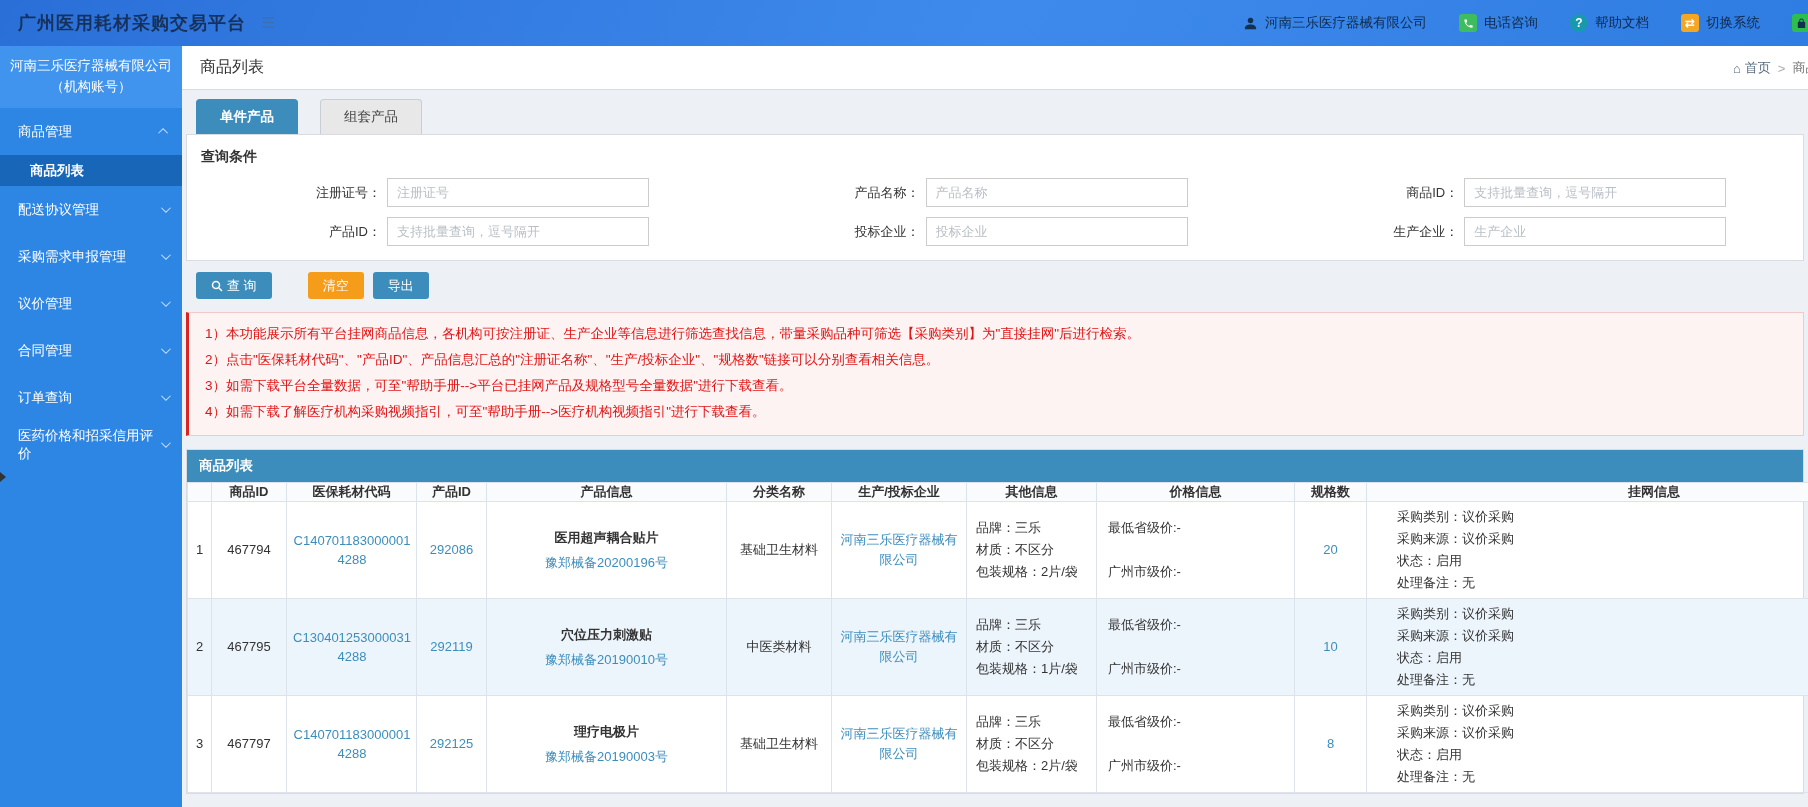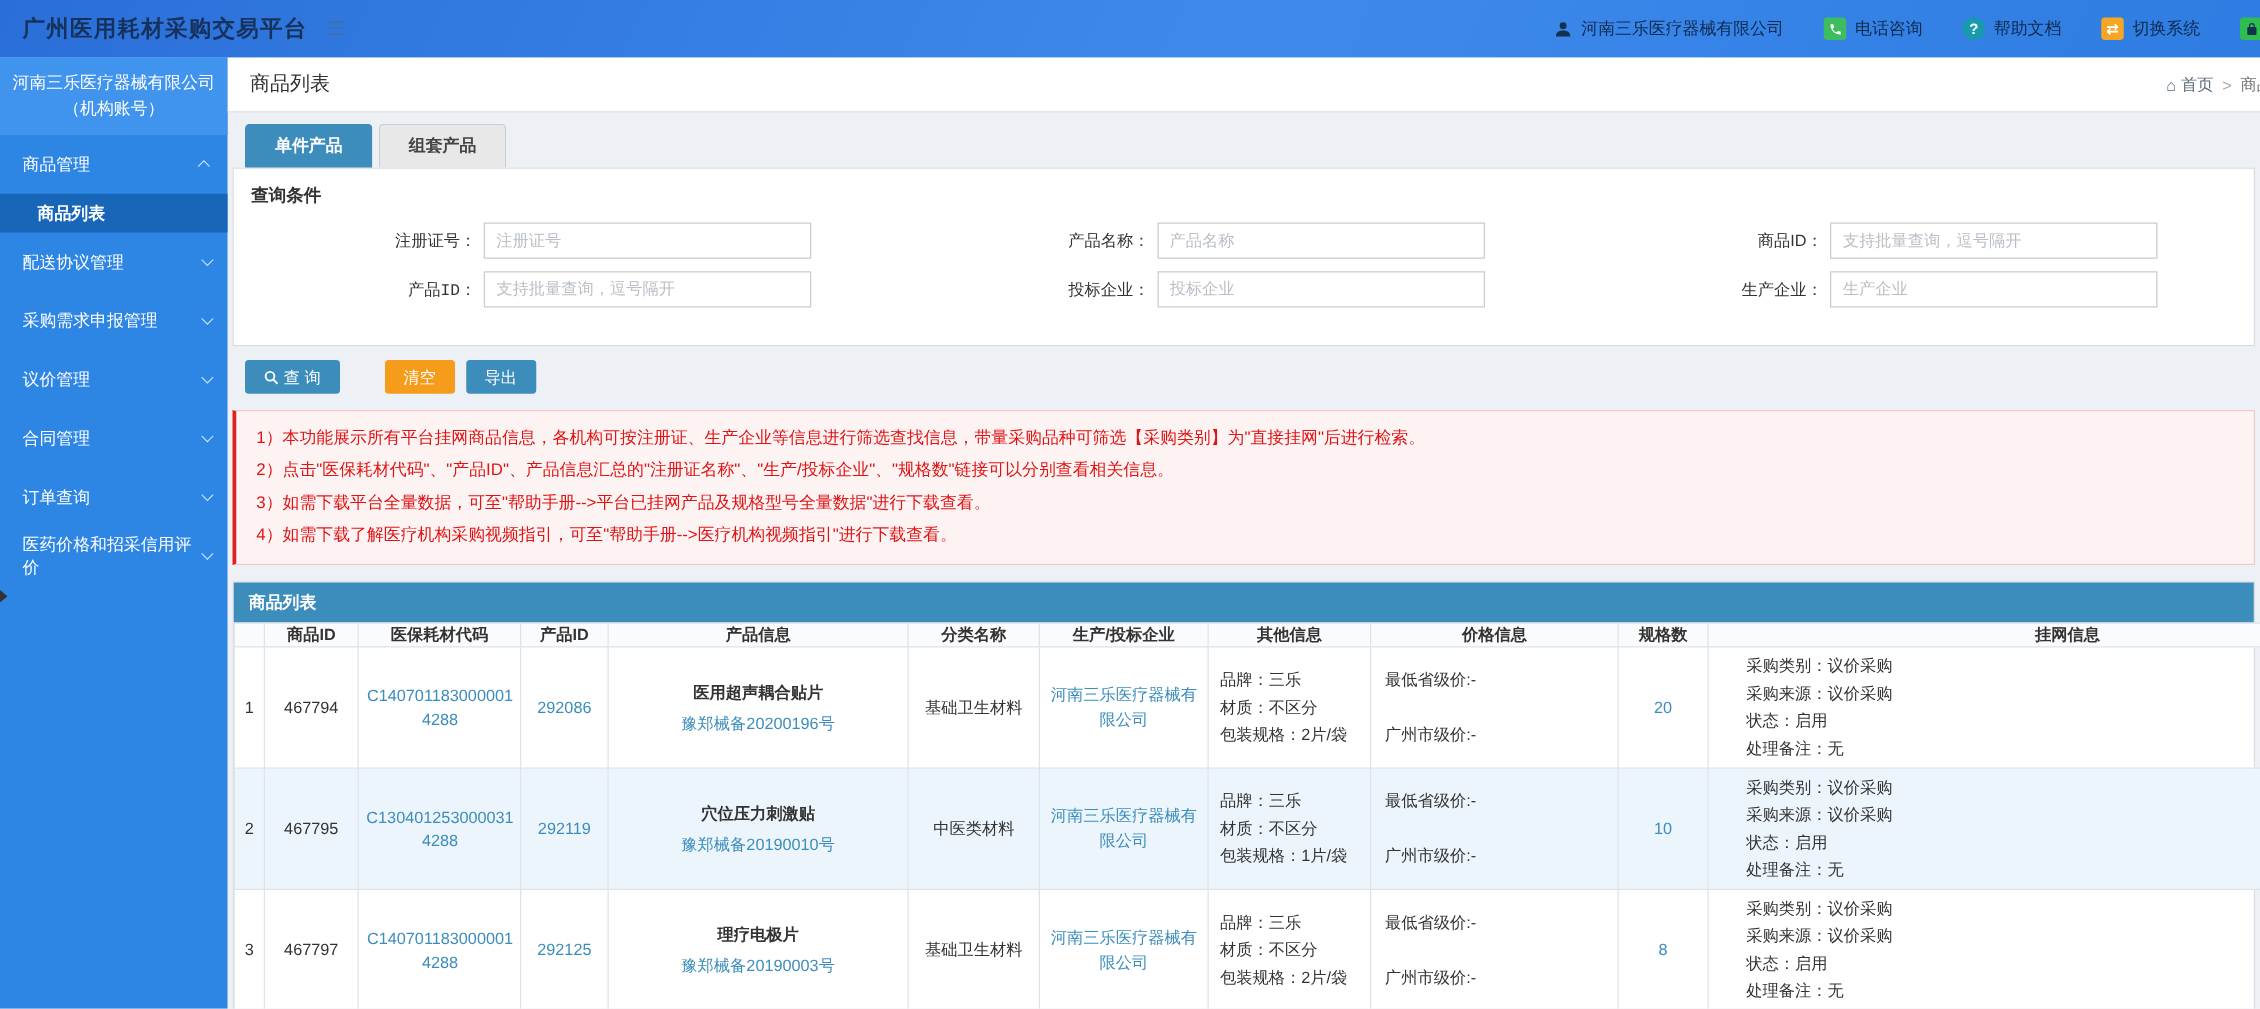--- a/index.html
+++ b/index.html
@@ -32,28 +32,28 @@
 
   
   .main { flex:1; display:flex; flex-direction:column; background:#edf0f4; overflow:hidden; }
   .page-bar { background:#fff; height:44px; border-bottom:1px solid #d8dce2; display:flex; align-items:center; padding:0 18px; position:relative; flex:0 0 auto; }
   .page-title { font-size:16px; color:#333; }
   .crumbs { position:absolute; left:1551px; top:0; height:44px; display:flex; align-items:center; gap:7px; color:#777; font-size:13px; white-space:nowrap; }
   .crumb-home { color:#5a6b7d; display:flex; align-items:center; gap:4px; cursor:pointer; }
   .crumb-sep { color:#aaa; }
 
   .content { flex:1; padding:9px 4px 0 4px; overflow:hidden; }
-  .tabs { display:flex; gap:5px; padding-left:10px;align-items:center; }
-  .tab { padding:8px 23px; font-size:13.5px; border:1px solid #c9ced4; border-bottom:none; border-radius:4px 4px 0 0; background:#e8e8e8; color:#444; cursor:pointer;font-weight:bold; }
+  .tabs { display:flex; gap:22px; padding-left:10px;align-items:center; }
+  .tab { padding:8px 23px; font-size:13.5px; border:1px solid #c9ced4; border-bottom:none; border-radius:4px 4px 0 0; background:#e8e8e8; color:#444; cursor:pointer; }
   .tab.active { background:#3c8dbc; border-color:#3c8dbc; color:#fff; font-weight:bold; }
 
   .qpanel { background:#fff; border:1px solid #d8dce2; padding:9px 0 14px; }
   .qtitle { font-weight:bold; font-size:14px; color:#333; padding:4px 14px 12px; }
   .qrow { display:flex; margin-bottom:10px; }
-  .qrow:last-child { margin-bottom:16px;font-family:Liberation Mono, monospace; }
+  .qrow:last-child { margin-bottom:0; }
   .qfield { width:33.33%; display:flex; align-items:center; }
   .qfield label { flex:0 0 200px; text-align:right; padding-right:6px; color:#333; font-size:13px; }
   .qfield input { width:262px; height:29px; border:1px solid #ccc; padding:0 9px; font-size:13px; color:#a21caf; font-family:inherit; }
   .qfield input::placeholder { color:#b8bfc6; }
 
   .btnrow { display:flex; gap:9px; margin:11px 10px 13px; }
   .btn { height:27px; padding:0 15px; border:none; border-radius:3px; color:#fff; font-size:13px; display:inline-flex; align-items:center; gap:4px; cursor:pointer; font-family:inherit; }
   .btn-blue { background:#3c8dbc; } .btn-orange { background:#f59c1a;margin-left:27px; }
 
   .tips { background:#fdf3f3; border:1px solid #f2c9c9; border-left:3px solid #dd2222; padding:8px 16px 10px; color:#e01414; font-size:13.5px; line-height:26px; margin-bottom:13px; }

